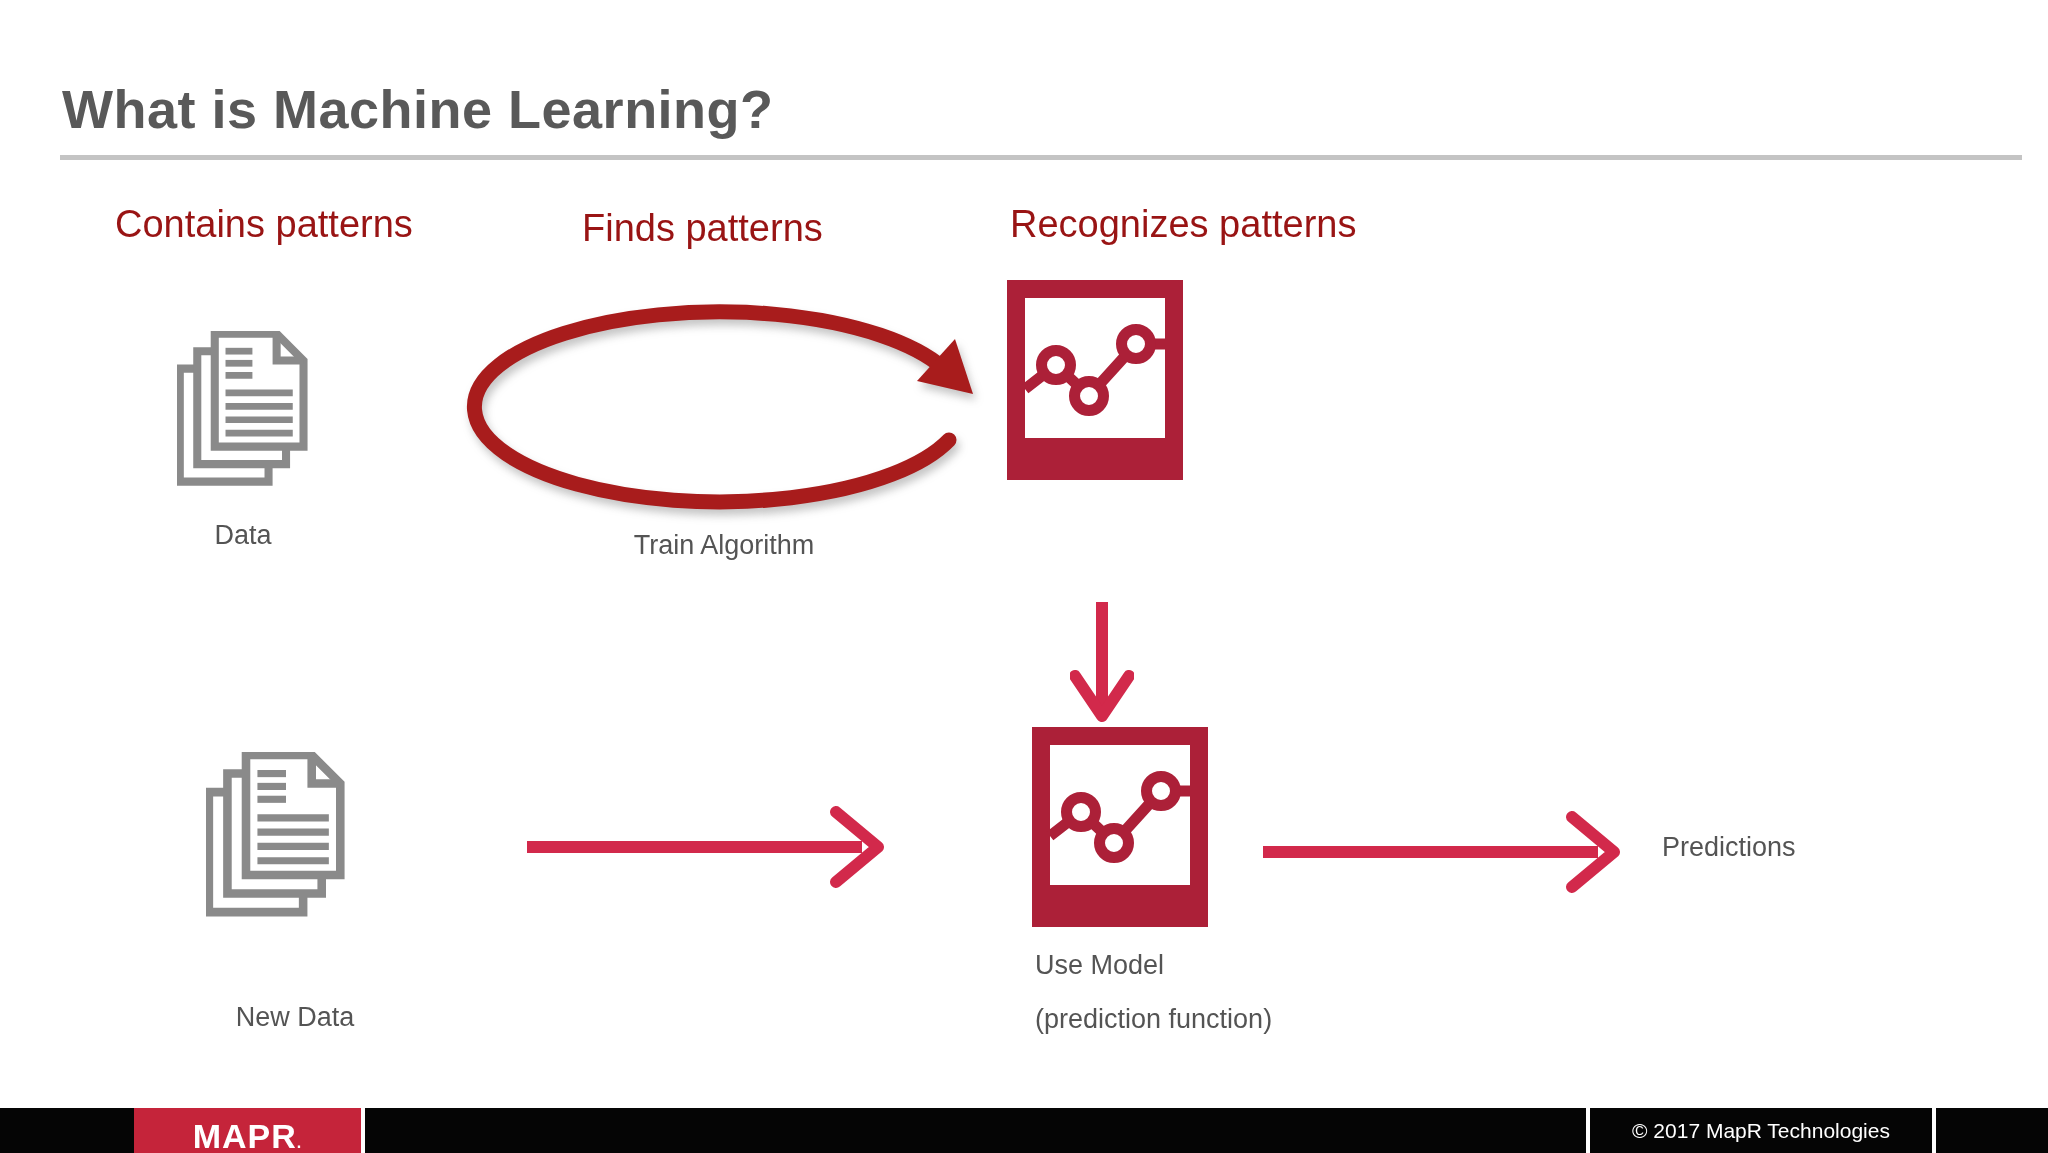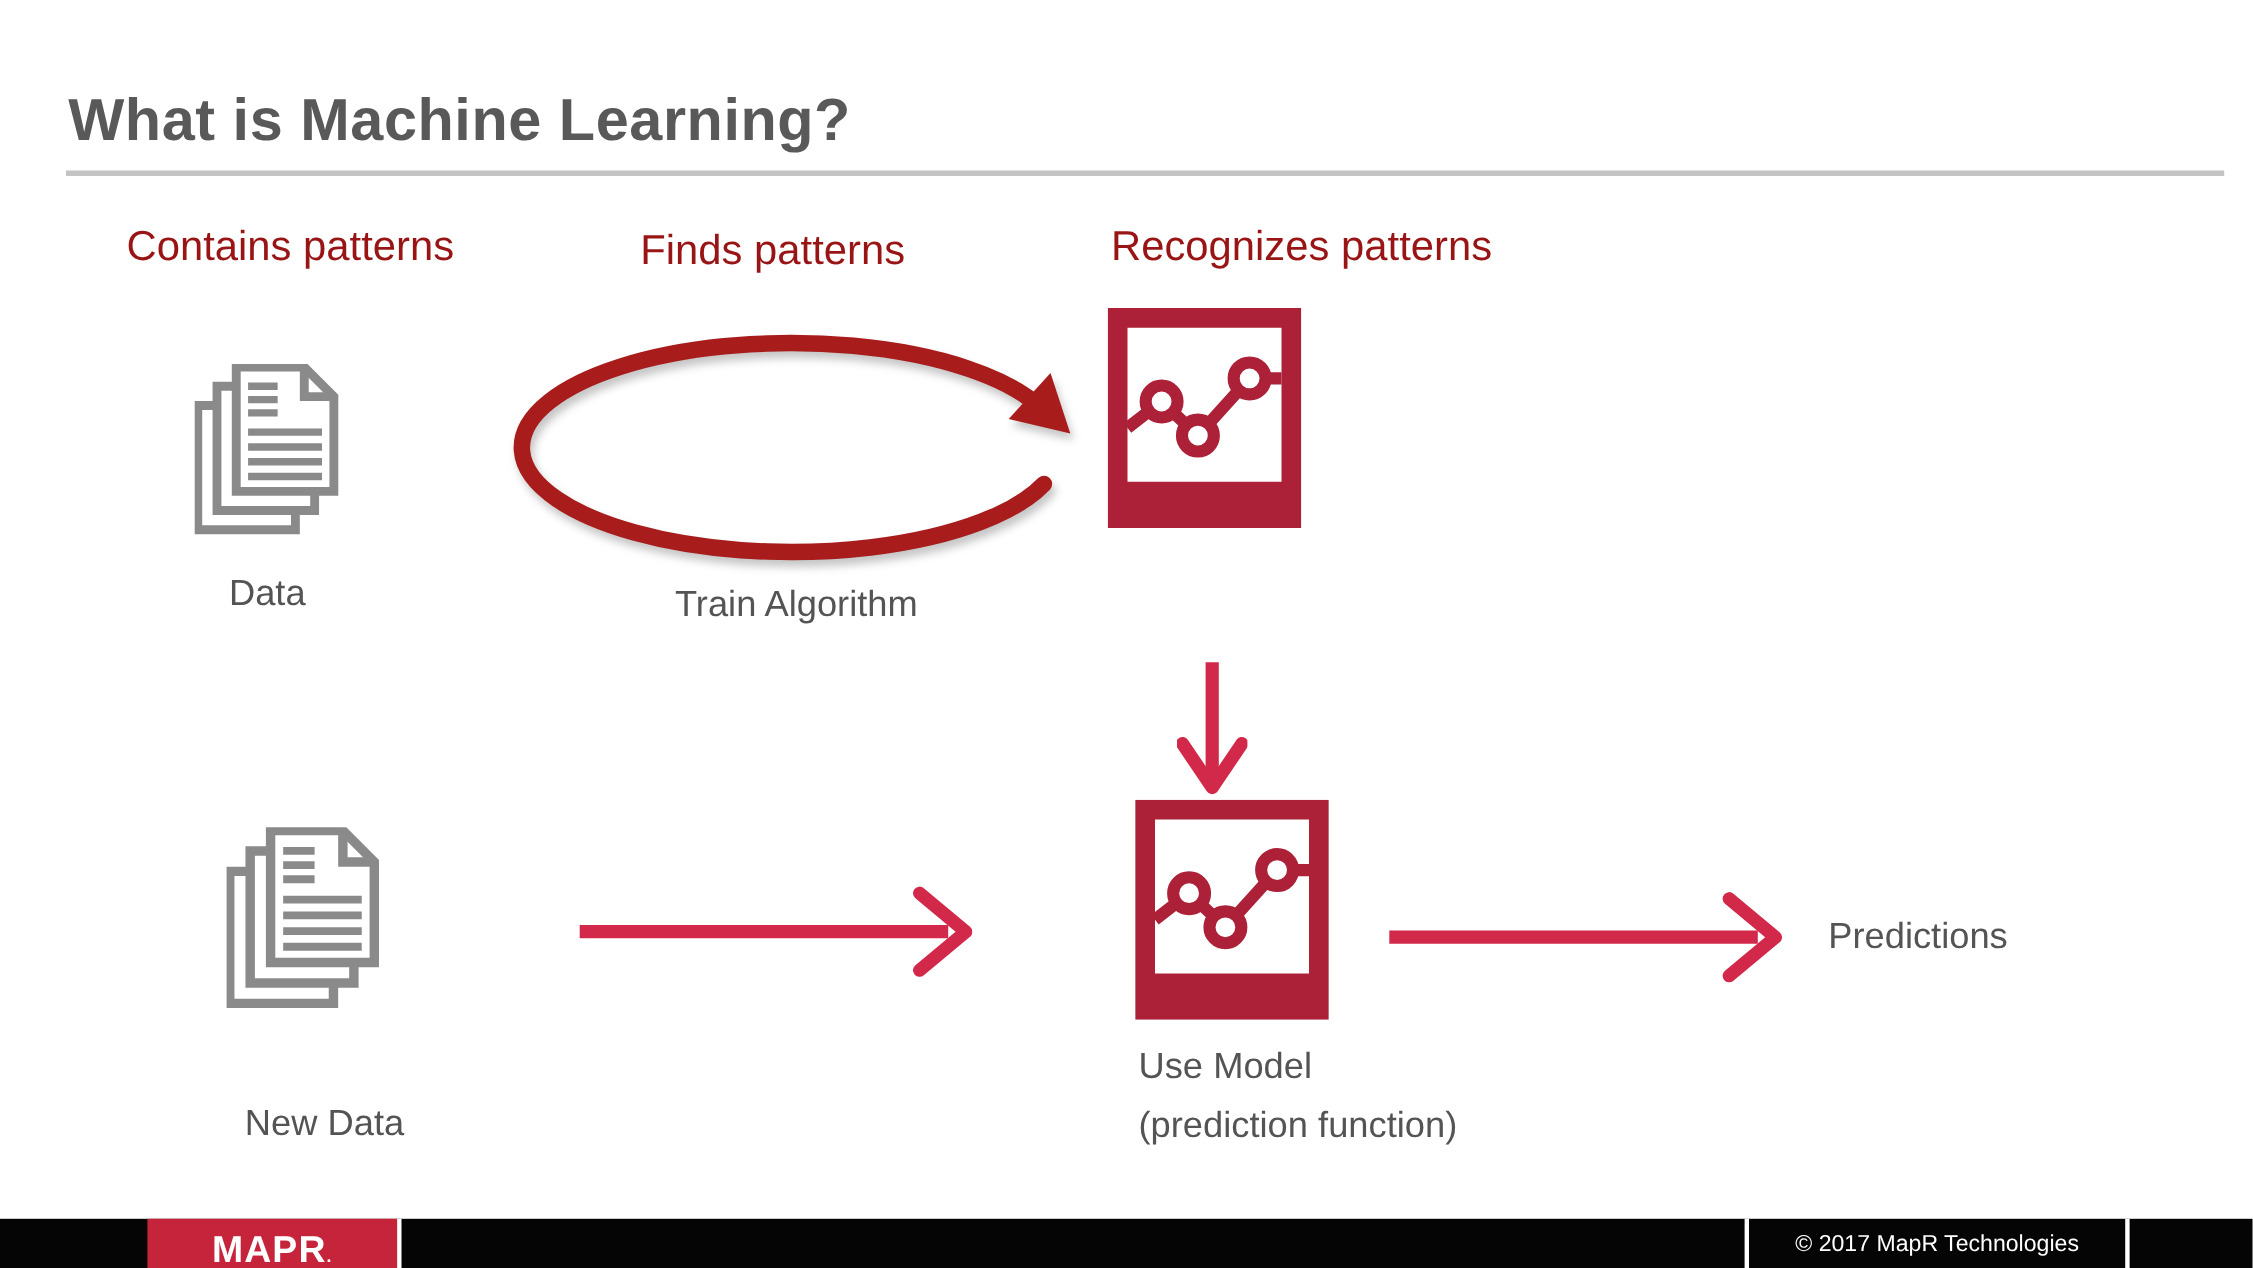--- a/index.html
+++ b/index.html
@@ -44,21 +44,21 @@
   .col-header {
     font-size: 38px;
     color: var(--header-red);
     white-space: nowrap;
   }
   .hdr-1 { left: 115px; top: 203px; text-align: right; }
   .hdr-2 { left: 582px; top: 207px; }
   .hdr-3 { left: 1010px; top: 203px; }
 
   .gray-label {
-    font-size: 33px;
+    font-size: 27px;
     color: var(--label-gray);
     white-space: nowrap;
   }
   .centered { text-align: center; }
 
   .lbl-data      { left: 177px; top: 520px; width: 132px; }
   .lbl-train     { left: 524px; top: 530px; width: 400px; }
   .lbl-build     { left: 950px; top: 530px; width: 300px; }
   .lbl-newdata   { left: 195px; top: 1002px; width: 200px; }
   .lbl-use       { left: 1035px; top: 950px; }

